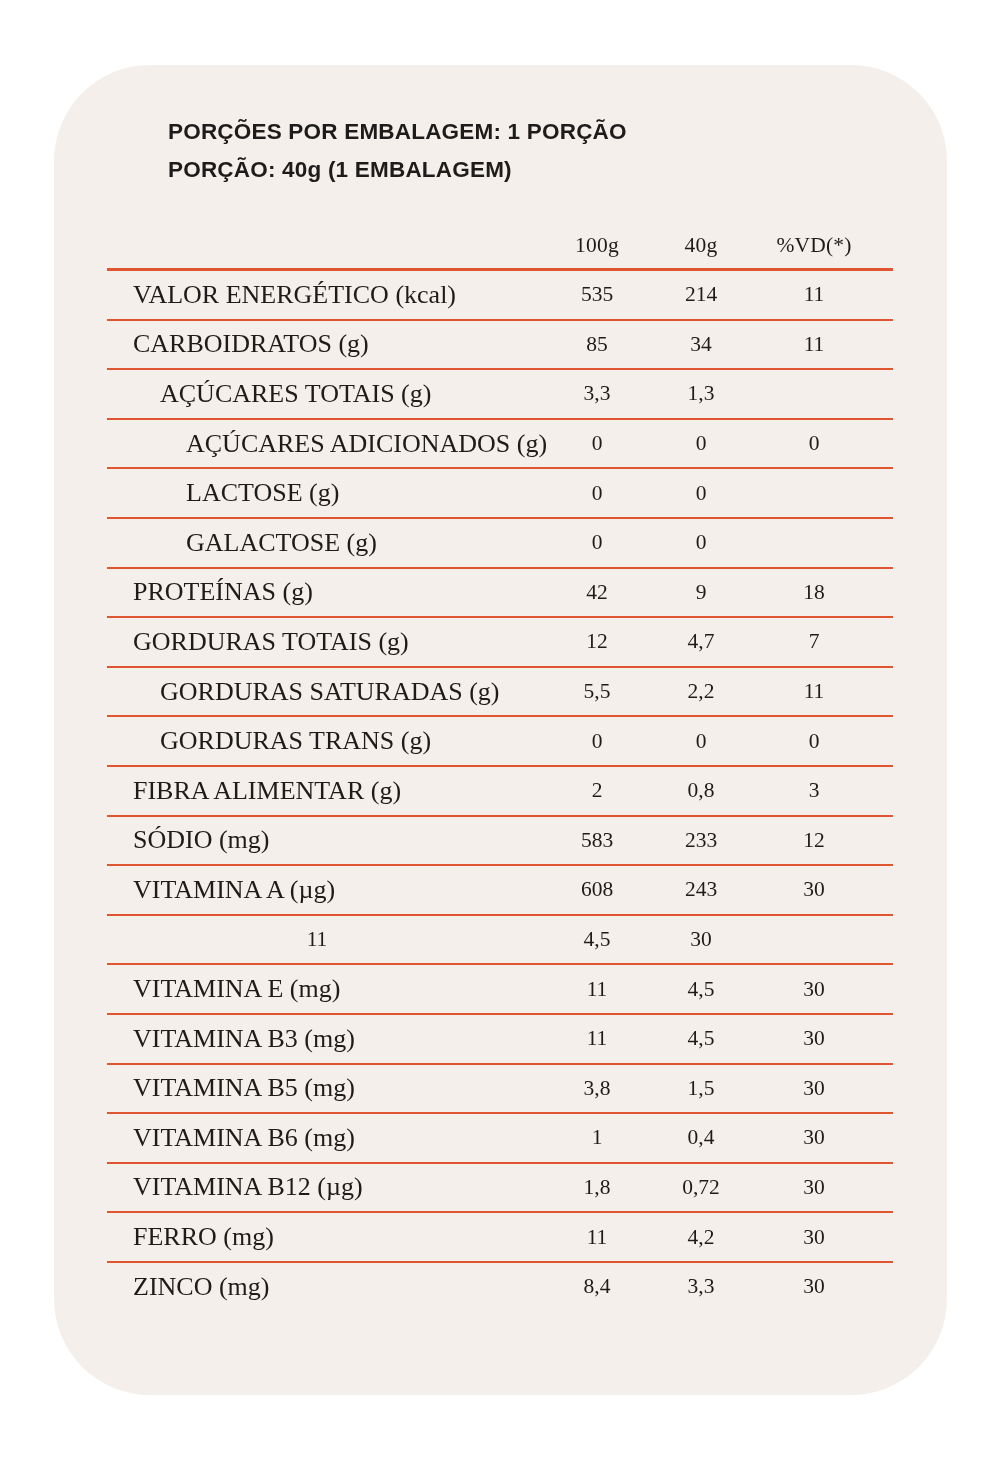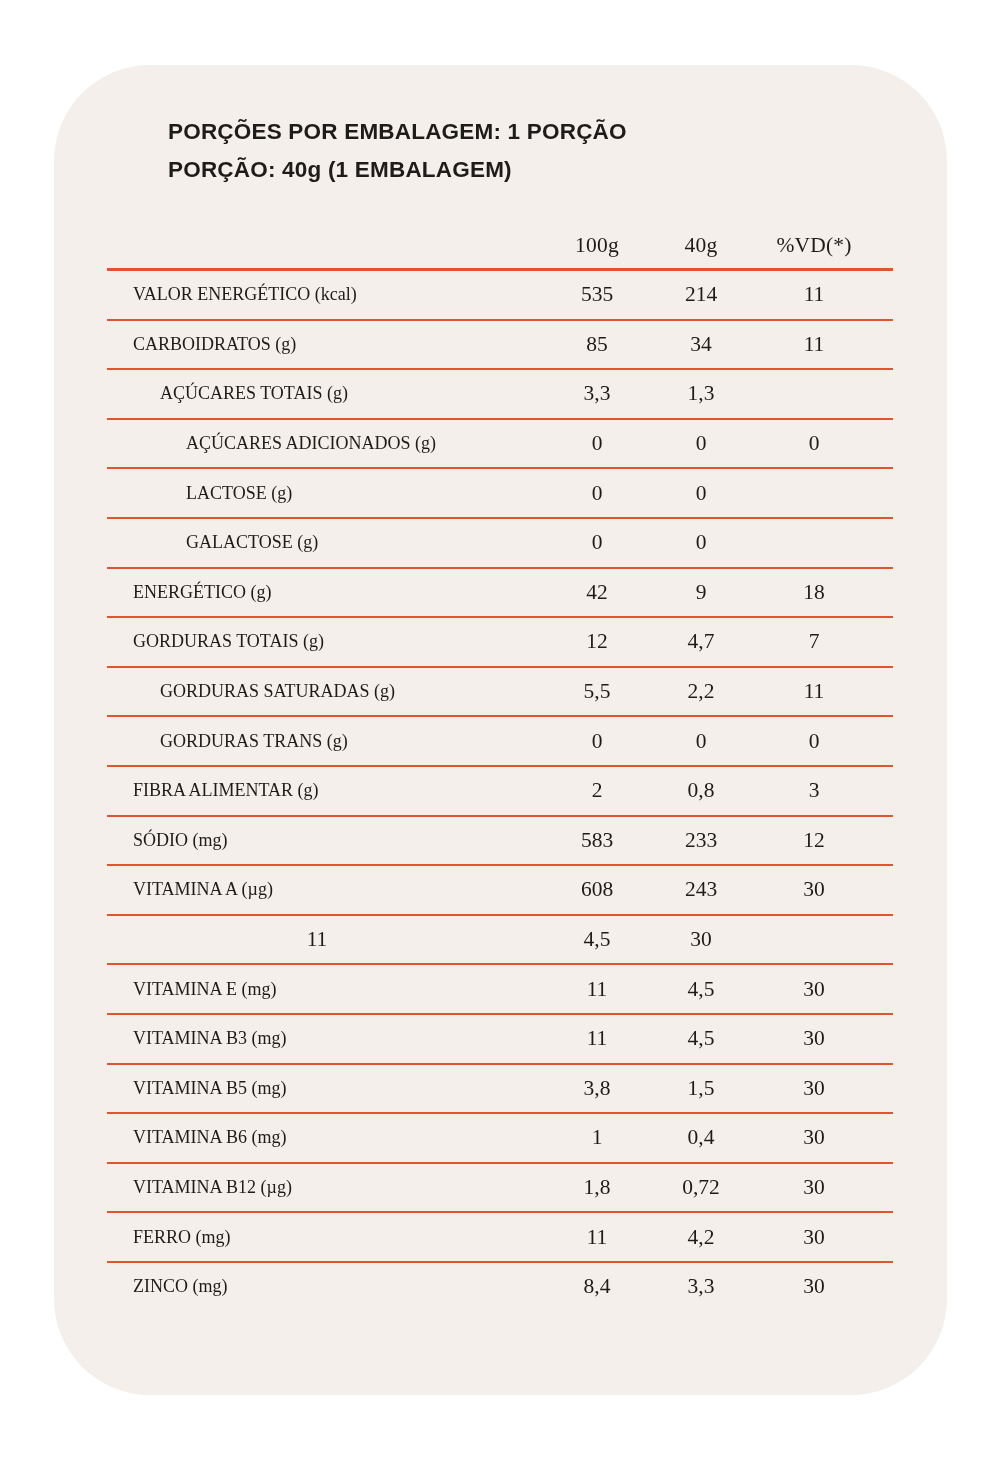--- a/index.html
+++ b/index.html
@@ -53,21 +53,21 @@
   }
   .trow.head {
     height: 46px;
     border-bottom: 3px solid #e05430;
     font-weight: 400;
   }
   .trow.last {
     border-bottom: none;
   }
   .cell-label {
-    font-size: 18px;
+    font-size: 26px;
     white-space: nowrap;
     overflow: visible;
     padding-left: 26px;
   }
   .indent-1 .cell-label { padding-left: 53px; }
   .indent-2 .cell-label { padding-left: 79px; }
   .cell-num {
     font-size: 21.5px;
     text-align: center;
     white-space: nowrap;
@@ -126,21 +126,21 @@
     <div class="cell-num">0</div>
     <div class="cell-num"></div>
   </div>
           <div class="trow indent-2">
     <div class="cell-label">GALACTOSE (g)</div>
     <div class="cell-num">0</div>
     <div class="cell-num">0</div>
     <div class="cell-num"></div>
   </div>
           <div class="trow indent-0">
-    <div class="cell-label">ENERGÉTICO (g)</div>
+    <div class="cell-label">PROTEÍNAS (g)</div>
     <div class="cell-num">42</div>
     <div class="cell-num">9</div>
     <div class="cell-num">18</div>
   </div>
           <div class="trow indent-0">
     <div class="cell-label">GORDURAS TOTAIS (g)</div>
     <div class="cell-num">12</div>
     <div class="cell-num">4,7</div>
     <div class="cell-num">7</div>
   </div>

